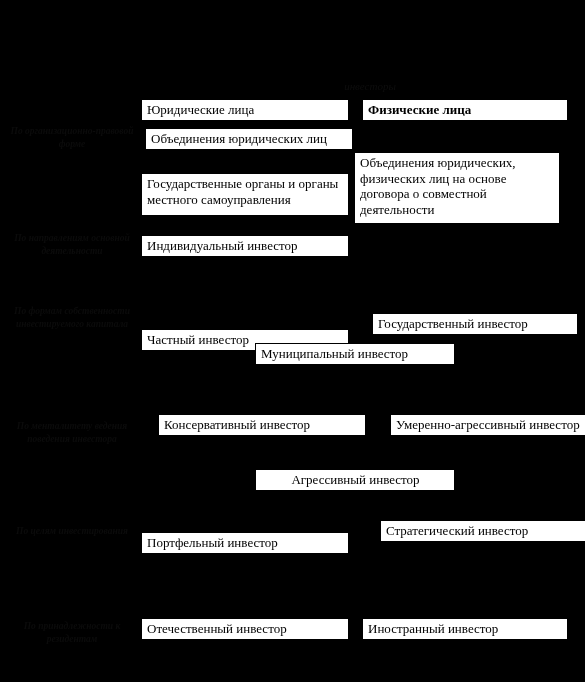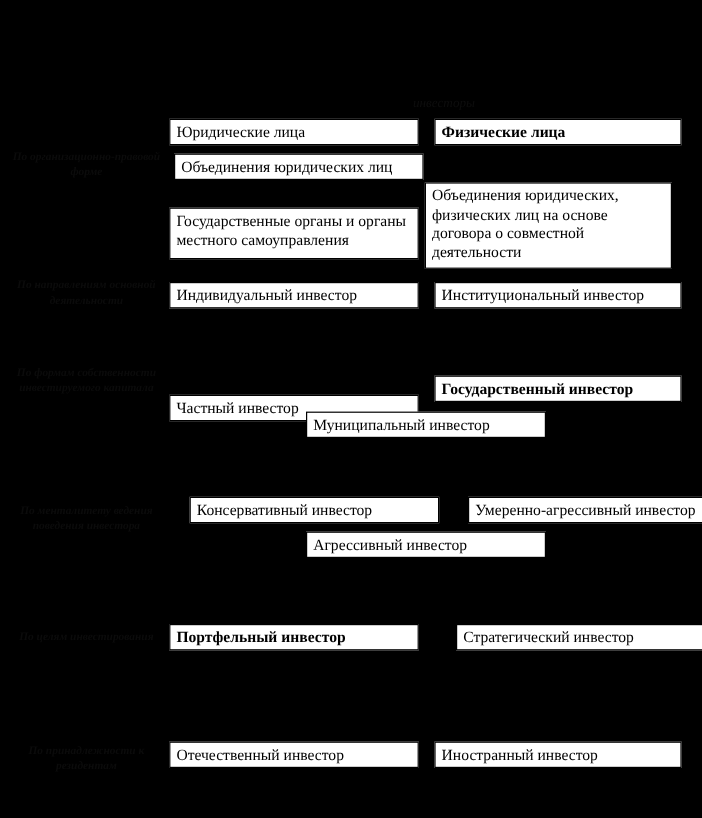--- a/index.html
+++ b/index.html
@@ -63,41 +63,40 @@
   <div class="node" style="left:145px;top:128px;width:208px;height:22px;">Объединения юридических лиц</div>
 
   <div class="node" style="left:354px;top:128px;width:206px;height:72px;margin-top:24px;">Объединения юридических, физических лиц на основе договора о совместной деятельности</div>
 
   <div class="node" style="left:141px;top:157px;width:208px;height:43px;margin-top:16px;">Государственные органы и органы местного самоуправления</div>
 
   <div class="row-label" style="top:232px;">По направлениям основной деятельности</div>
 
   <div class="node" style="left:141px;top:235px;width:208px;height:22px;">Индивидуальный инвестор</div>
 
-  <div class="node" style="left:362px;top:235px;width:206px;height:22px;">Институциональный инвестор</div>
 
   <div class="row-label" style="top:305px;">По формам собственности инвестируемого капитала</div>
 
   <div class="node" style="left:141px;top:313px;width:208px;height:22px;margin-top:16px;">Частный инвестор</div>
 
-  <div class="node" style="left:362px;top:313px;width:206px;height:22px;font-weight:bold;">Государственный инвестор</div>
+  <div class="node" style="left:372px;top:313px;width:206px;height:22px;">Государственный инвестор</div>
 
   <div class="node" style="left:255px;top:343px;width:200px;height:22px;">Муниципальный инвестор</div>
 
   <div class="row-label" style="top:420px;">По менталитету ведения поведения инвестора</div>
 
   <div class="node" style="left:158px;top:414px;width:208px;height:22px;">Консервативный инвестор</div>
 
   <div class="node" style="left:362px;top:414px;width:206px;height:22px;margin-left:28px;">Умеренно-агрессивный инвестор</div>
 
-  <div class="node" style="left:255px;top:443px;width:200px;height:22px;">Агрессивный инвестор</div>
+  <div class="node" style="left:255px;top:469px;width:200px;height:22px;text-align:center;">Агрессивный инвестор</div>
 
   <div class="row-label" style="top:525px;">По целям инвестирования</div>
 
-  <div class="node" style="left:141px;top:520px;width:208px;height:22px;font-weight:bold;">Портфельный инвестор</div>
+  <div class="node" style="left:141px;top:532px;width:208px;height:22px;">Портфельный инвестор</div>
 
   <div class="node" style="left:380px;top:520px;width:206px;height:22px;">Стратегический инвестор</div>
 
   <div class="row-label" style="top:620px;">По принадлежности к резидентам</div>
 
   <div class="node" style="left:141px;top:618px;width:208px;height:22px;">Отечественный инвестор</div>
 
   <div class="node" style="left:362px;top:618px;width:206px;height:22px;">Иностранный инвестор</div>
 
 </div>

